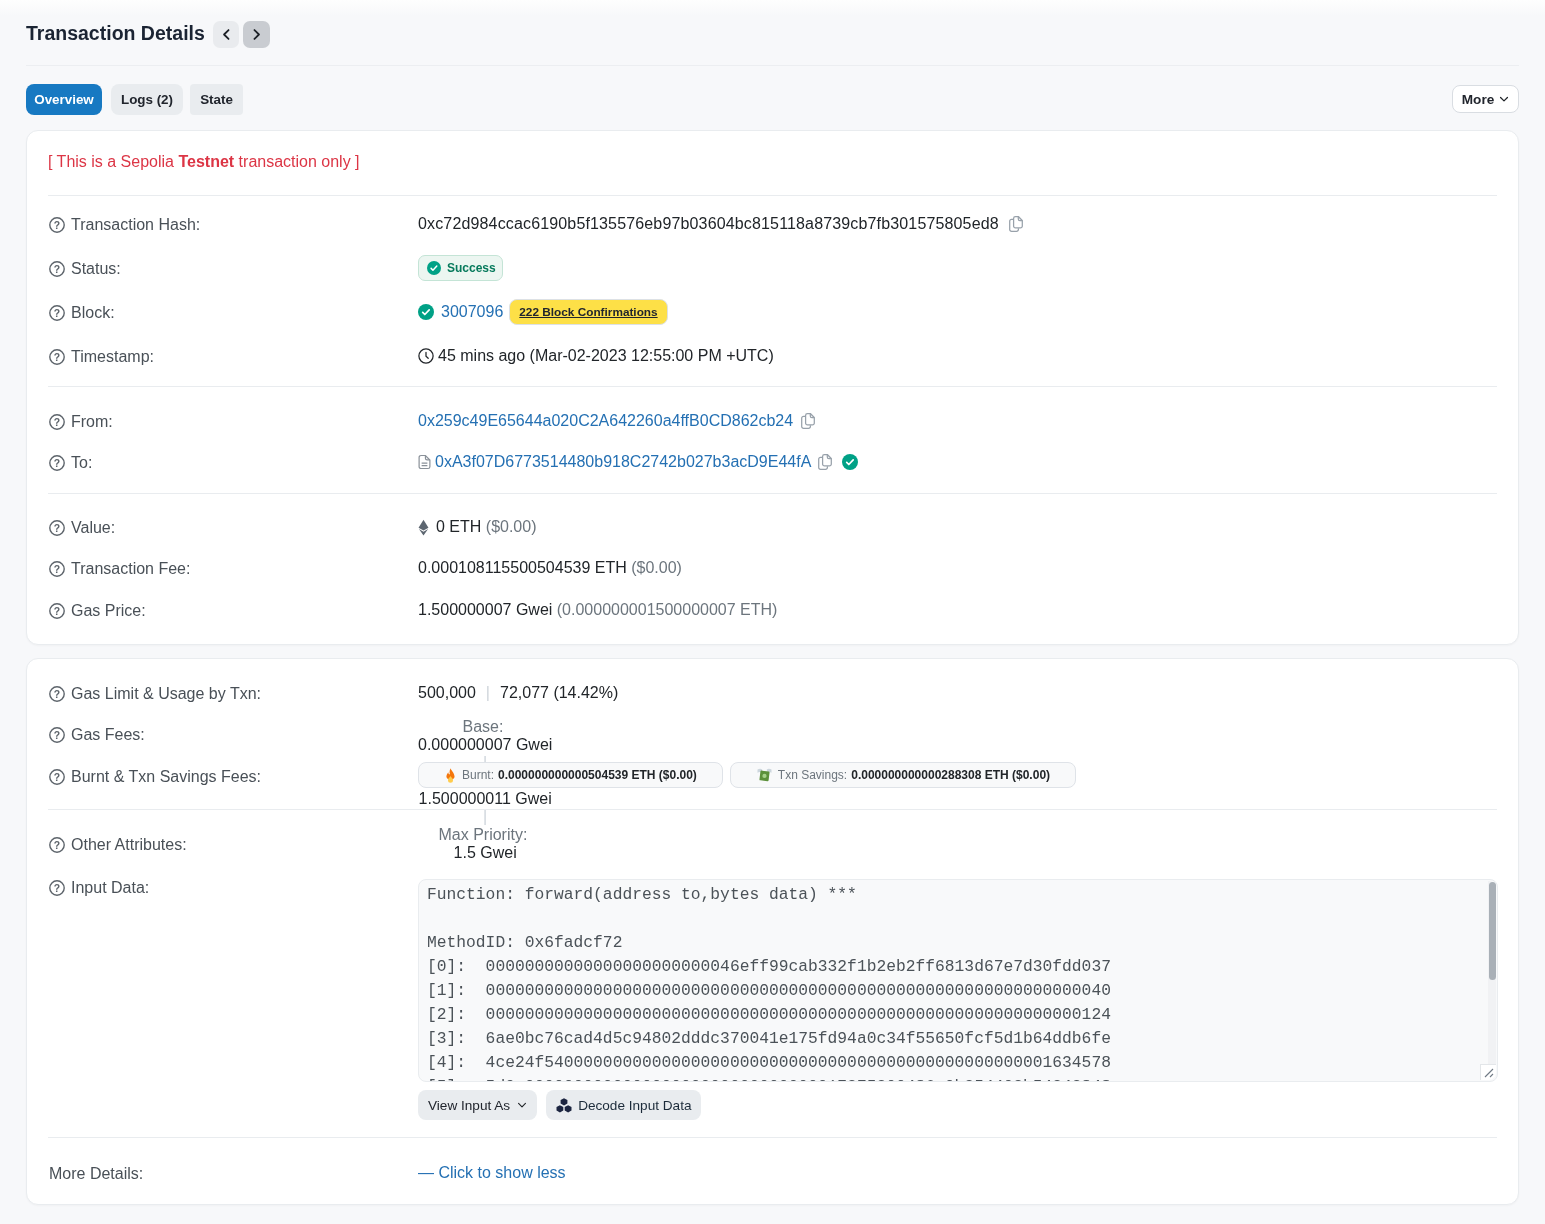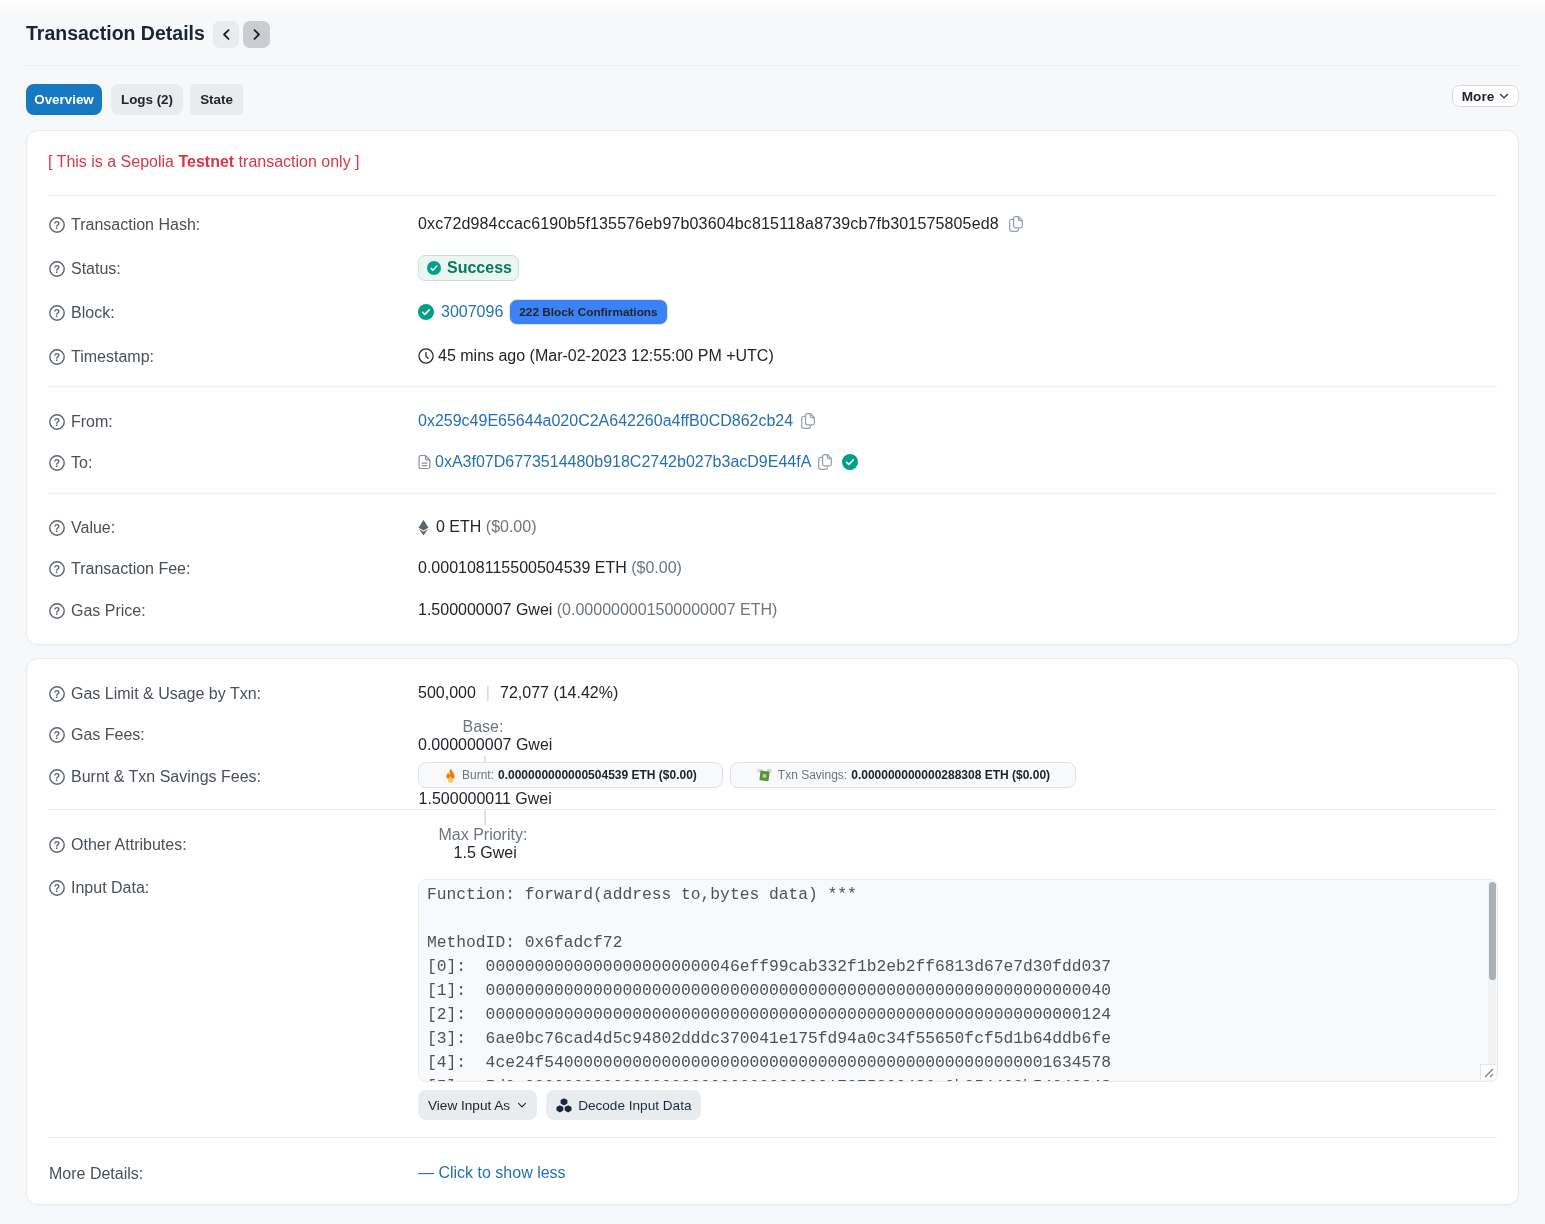--- a/index.html
+++ b/index.html
@@ -33,21 +33,21 @@
   <div class="abs" style="left:243px; top:21px; width:27px; height:27px; background:#c9ccd1; border-radius:7px; display:flex; align-items:center; justify-content:center;">
     <svg width="13" height="13" viewBox="0 0 16 16" fill="none" stroke="#1c2026" stroke-width="2.2" stroke-linecap="round" stroke-linejoin="round">
         <path d="M5.5 2.5 L11 8 L5.5 13.5"></path>
       </svg>
   </div>
   <div class="hr" style="left:26px; right:26px; top:65px; background:#eceef1;"></div>
 
   <div class="abs" style="left:26px; top:84px; width:76px; height:31px; background:#1779c2; border-radius:8px; display:flex; align-items:center; justify-content:center; color:#fff; font-size:13.4px; font-weight:700;">Overview</div>
   <div class="abs" style="left:111px; top:84px; width:72px; height:31px; background:#e9ecef; border-radius:8px; display:flex; align-items:center; justify-content:center; color:#21252d; font-size:13.4px; font-weight:700;">Logs (2)</div>
   <div class="abs" style="left:190px; top:84px; width:53px; height:31px; background:#e9ecef; border-radius:4px; display:flex; align-items:center; justify-content:center; color:#21252d; font-size:13.4px; font-weight:700;">State</div>
-  <div class="abs" style="left:1452px; top:85px; width:67px; height:22px; background:#fff; border:1px solid #d9dde2; border-radius:8px; display:flex; align-items:center; justify-content:center; gap:5px; font-size:13.6px; font-weight:700; color:#21252d;">More
+  <div class="abs" style="left:1452px; top:85px; width:67px; height:28px; background:#fff; border:1px solid #d9dde2; border-radius:8px; display:flex; align-items:center; justify-content:center; gap:5px; font-size:13.6px; font-weight:700; color:#21252d;">More
     <svg width="10" height="10" viewBox="0 0 16 16" fill="none" stroke="#212529" stroke-width="2" stroke-linecap="round" stroke-linejoin="round">
         <path d="M2.5 5.5 L8 11 L13.5 5.5"></path>
       </svg>
   </div>
 
   <div class="card" style="top:130px; height:515px;">
     <div class="abs" style="left:21px; top:22px; font-size:16px; color:#dc3545;">[ This is a Sepolia <b>Testnet</b> transaction only ]</div>
     <div class="hr" style="top:64px;"></div>
 
     <div class="row" style="top:77px; height:32px;">
@@ -65,39 +65,39 @@
           </svg>
         </div>
     </div>
 
     <div class="row" style="top:121px; height:32px;">
       <span class="lbl" style="top:8px;"><svg class="icn" width="16" height="16" viewBox="0 0 16 16">
             <circle cx="8" cy="8" r="7.2" fill="none" stroke="#5d646b" stroke-width="1.4"></circle>
             <text x="8" y="11.6" text-anchor="middle" font-size="10.4" font-weight="bold" font-family="Liberation Sans" fill="#5d646b">?</text>
           </svg> Status:</span>
       <div class="val" style="top:3px;">
-        <span style="display:inline-flex; align-items:center; gap:6px; background:#ecf6f1; border:1px solid #c4e4d6; border-radius:7px; height:26px; padding:0 6px 0 8px; color:#077a5c; font-size:16px; font-weight:700;"><svg width="14" height="14" viewBox="0 0 16 16">
+        <span style="display:inline-flex; align-items:center; gap:6px; background:#ecf6f1; border:1px solid #c4e4d6; border-radius:7px; height:26px; padding:0 6px 0 8px; color:#077a5c; font-size:12px; font-weight:700;"><svg width="14" height="14" viewBox="0 0 16 16">
               <circle cx="8" cy="8" r="8" fill="#00a186"></circle>
               <path d="M4.7 8.4 l2.1 2.1 4.4-4.7" stroke="#fff" stroke-width="1.7" fill="none" stroke-linecap="round" stroke-linejoin="round"></path>
             </svg>Success</span>
       </div>
     </div>
 
     <div class="row" style="top:165px; height:32px;">
       <span class="lbl" style="top:8px;"><svg class="icn" width="16" height="16" viewBox="0 0 16 16">
             <circle cx="8" cy="8" r="7.2" fill="none" stroke="#5d646b" stroke-width="1.4"></circle>
             <text x="8" y="11.6" text-anchor="middle" font-size="10.4" font-weight="bold" font-family="Liberation Sans" fill="#5d646b">?</text>
           </svg> Block:</span>
       <div class="val" style="top:0; height:32px;">
         <svg class="icn" width="16" height="16" viewBox="0 0 16 16" style="margin-right:7px;">
             <circle cx="8" cy="8" r="8" fill="#00a186"></circle>
             <path d="M4.7 8.4 l2.1 2.1 4.4-4.7" stroke="#fff" stroke-width="1.7" fill="none" stroke-linecap="round" stroke-linejoin="round"></path>
           </svg>
         <a class="lnk" href="#">3007096</a>
-        <span style="display:inline-flex; align-items:center; margin-left:6px; background:#3b82f6; border:1px solid #dde1e5; border-radius:8px; height:26px; padding:0 9px; font-size:11.8px; font-weight:700; color:#21252d;">222 Block Confirmations</span>
+        <span style="display:inline-flex; align-items:center; margin-left:6px; background:#fde047; border:1px solid #dde1e5; border-radius:8px; height:26px; padding:0 9px; font-size:11.8px; font-weight:700; color:#21252d;text-decoration:underline;">222 Block Confirmations</span>
       </div>
     </div>
 
     <div class="row" style="top:209px; height:32px;">
       <span class="lbl" style="top:8px;"><svg class="icn" width="16" height="16" viewBox="0 0 16 16">
             <circle cx="8" cy="8" r="7.2" fill="none" stroke="#5d646b" stroke-width="1.4"></circle>
             <text x="8" y="11.6" text-anchor="middle" font-size="10.4" font-weight="bold" font-family="Liberation Sans" fill="#5d646b">?</text>
           </svg> Timestamp:</span>
       <div class="val" style="top:0; height:32px;">
         <svg class="icn" width="16" height="16" viewBox="0 0 16 16" fill="none" stroke="#212529" stroke-width="1.25" style="margin-right:4px;">

